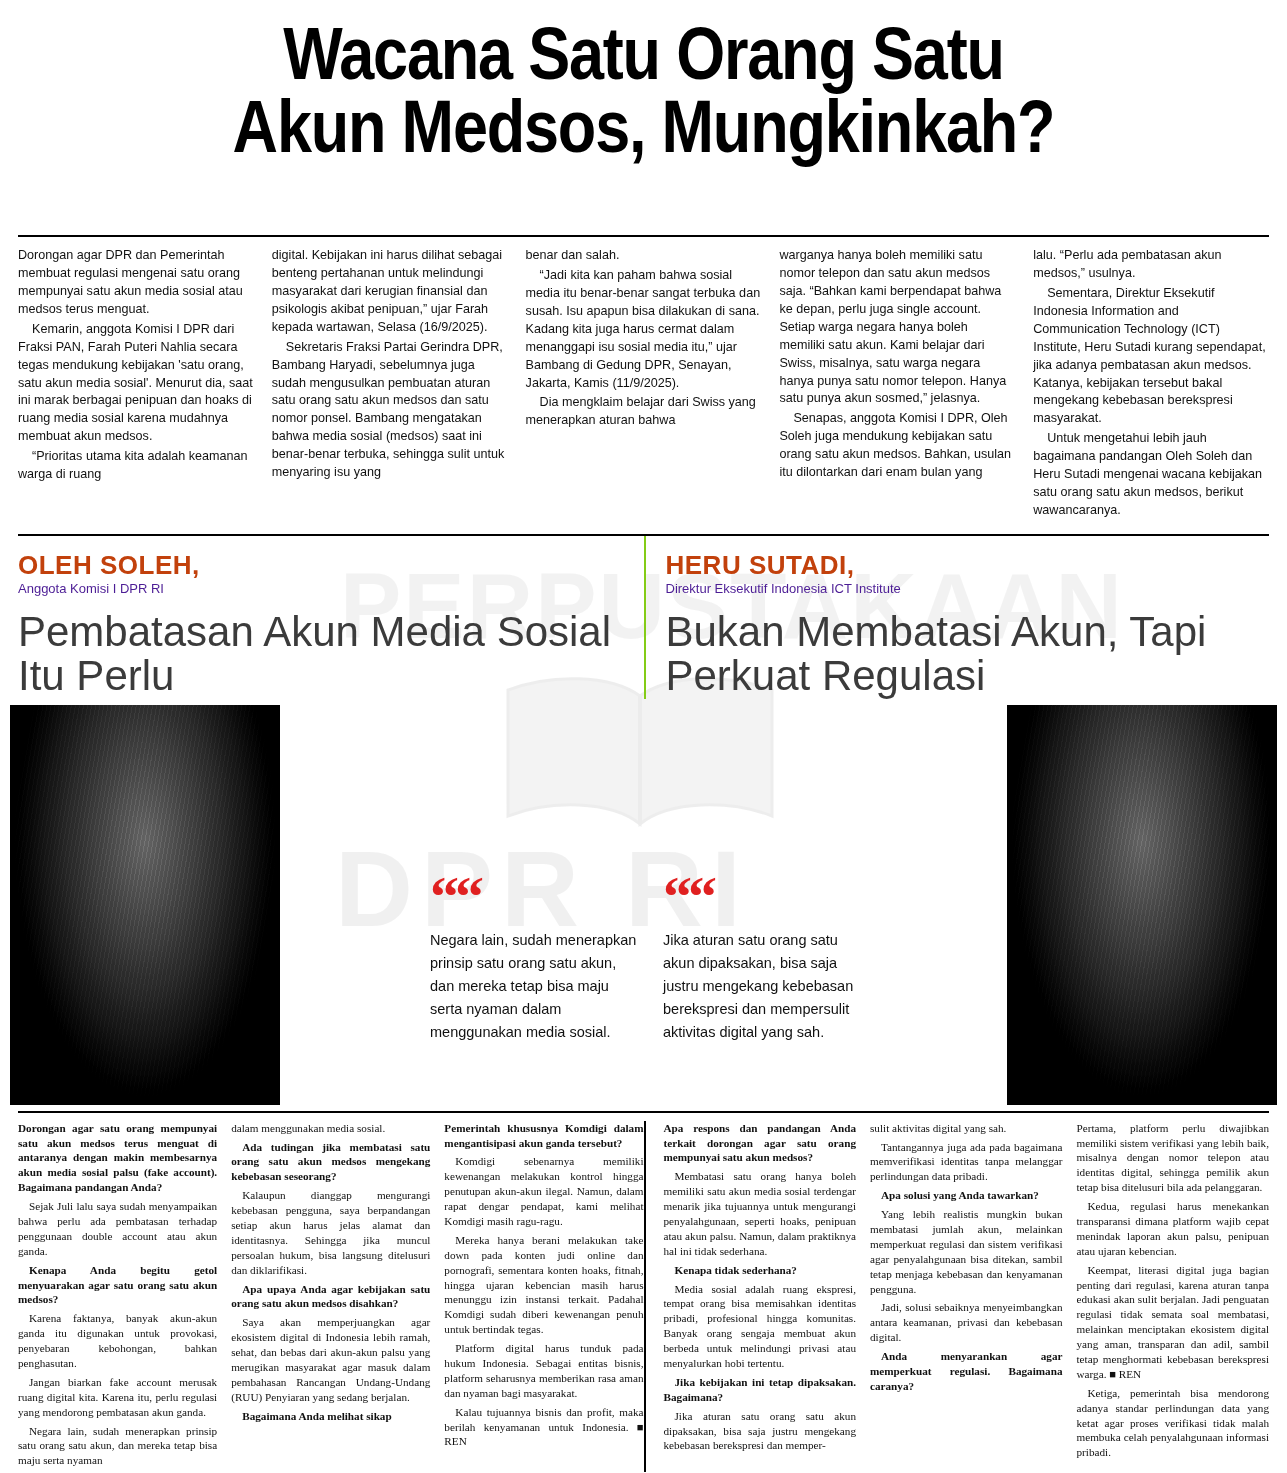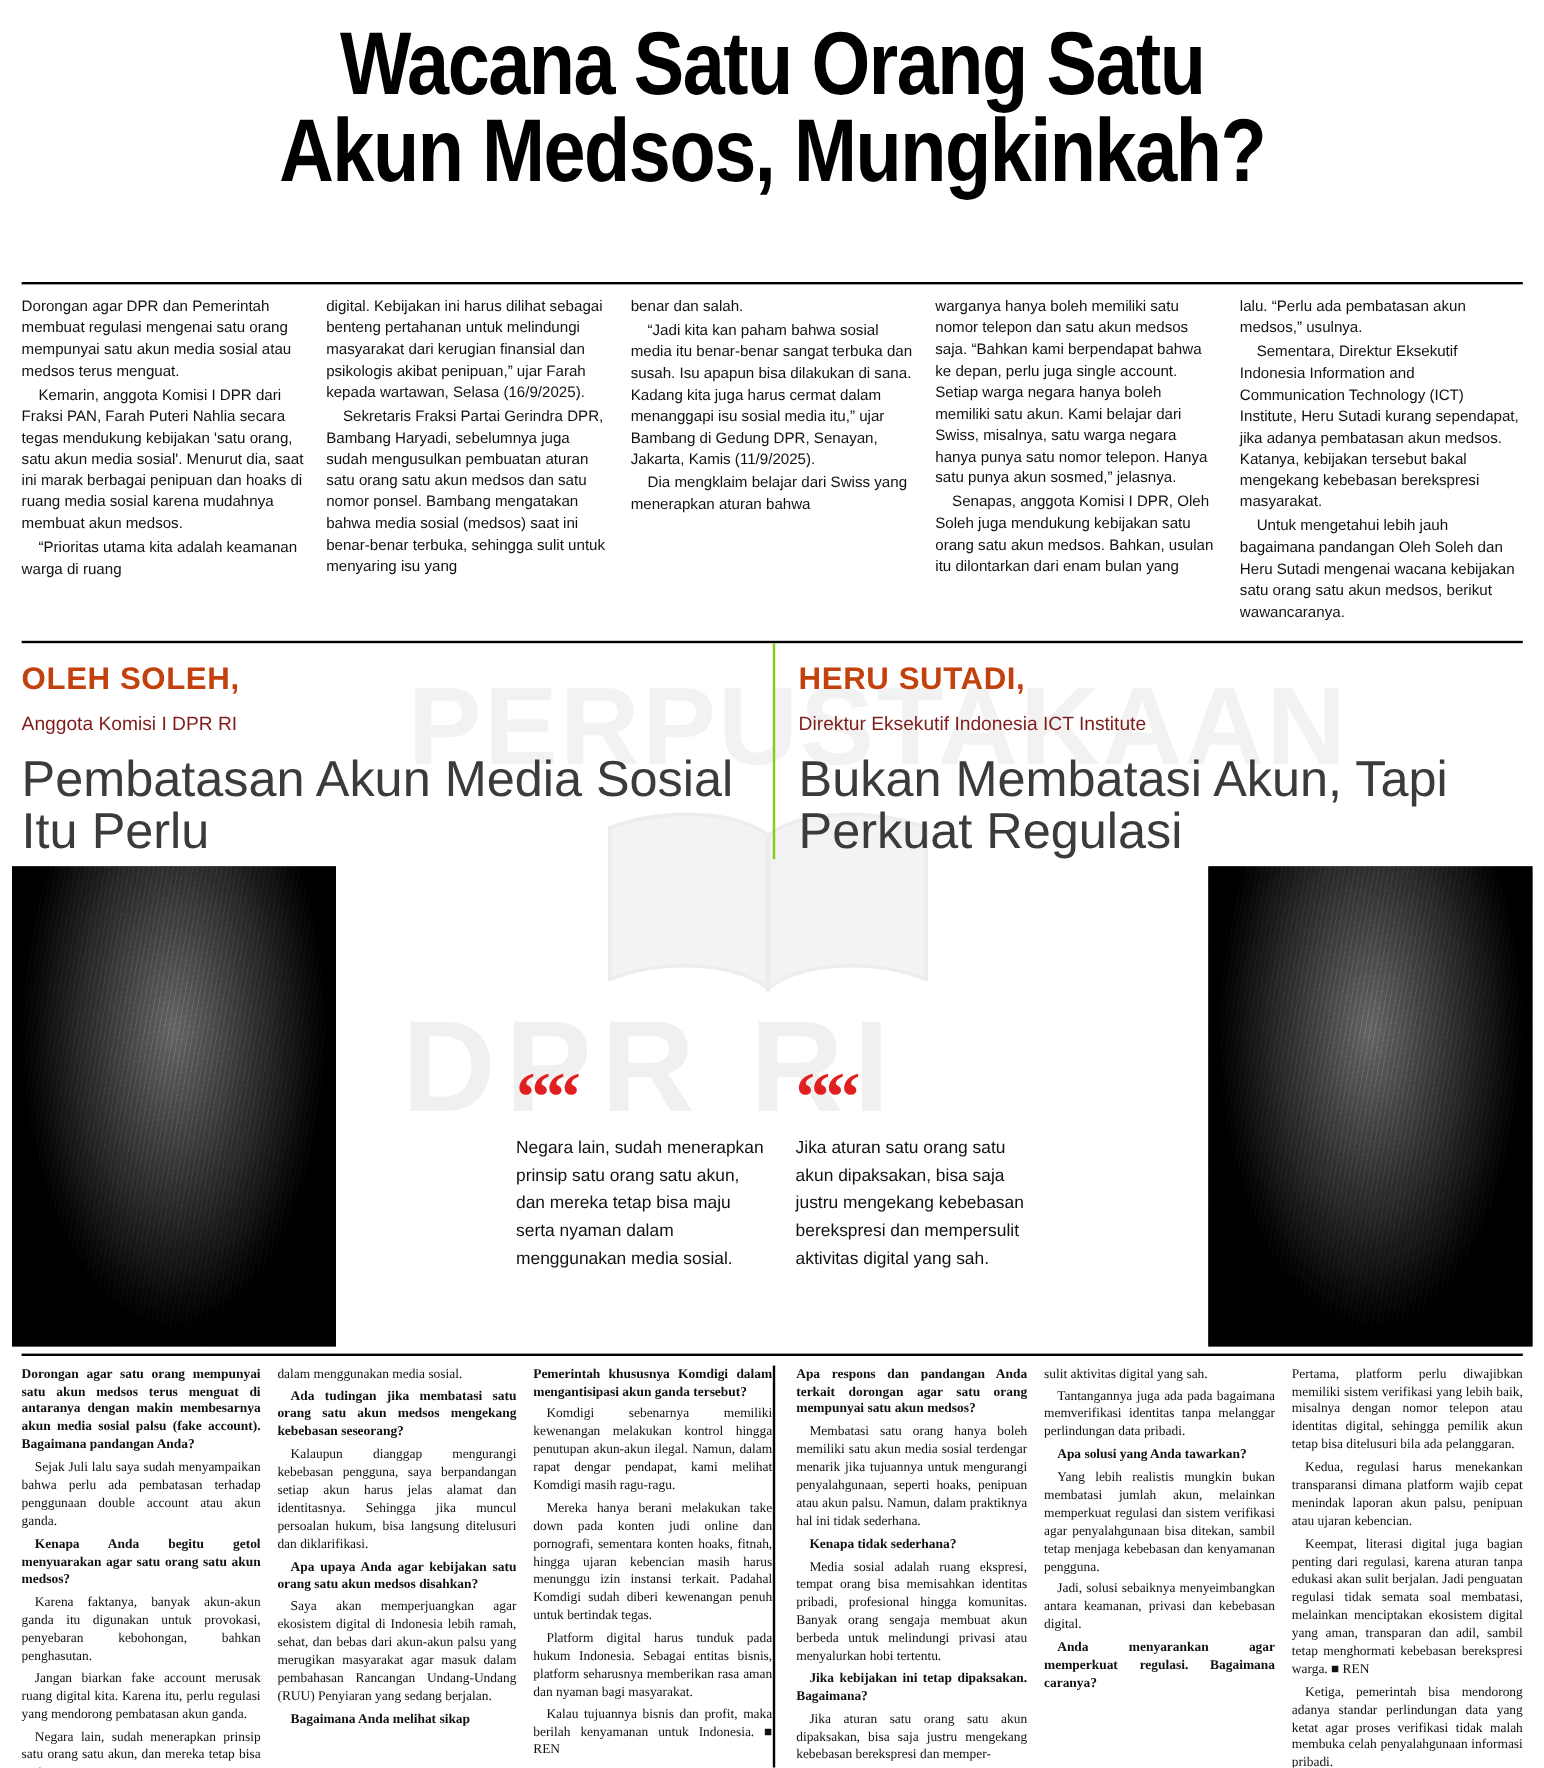--- a/index.html
+++ b/index.html
@@ -80,21 +80,21 @@
     z-index: 2;
     padding: 0 18px;
   }
   .iv { width: 50%; position: relative; }
   .iv.left { padding-right: 18px; }
   .iv.right { padding-left: 20px; border-left: 2px solid #84cc16; }
   .iv-name {
     font-size: 26px; font-weight: bold; color: #c2410c;
     letter-spacing: .5px; margin-top: 14px;
   }
-  .iv-role { font-size: 16px; color: #7f1d1d; margin-top: 14px; }
+  .iv-role { font-size: 13px; color: #4c1d95; margin-top: 0; }
   .iv-title {
     font-size: 42px; color: #3b3b3b; line-height: 1.06; margin-top: 14px;
     font-weight: normal;
   }
 
   
   .photo-zone {
     position: relative;
     height: 400px;
     margin-top: 6px;

